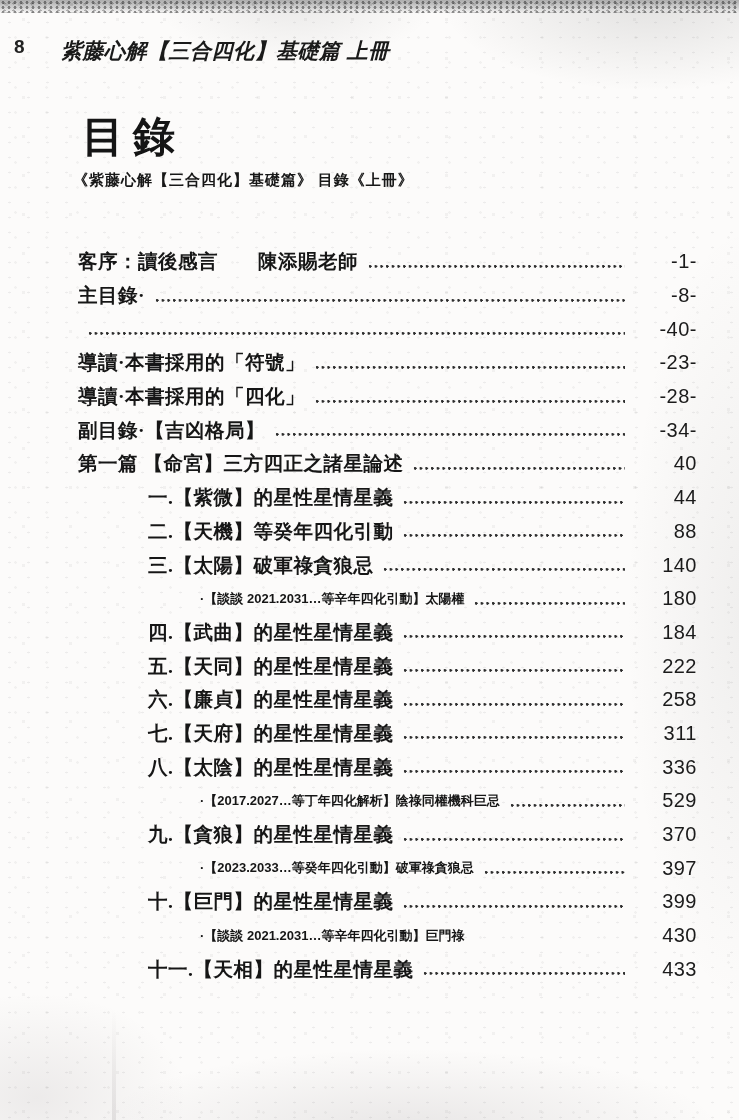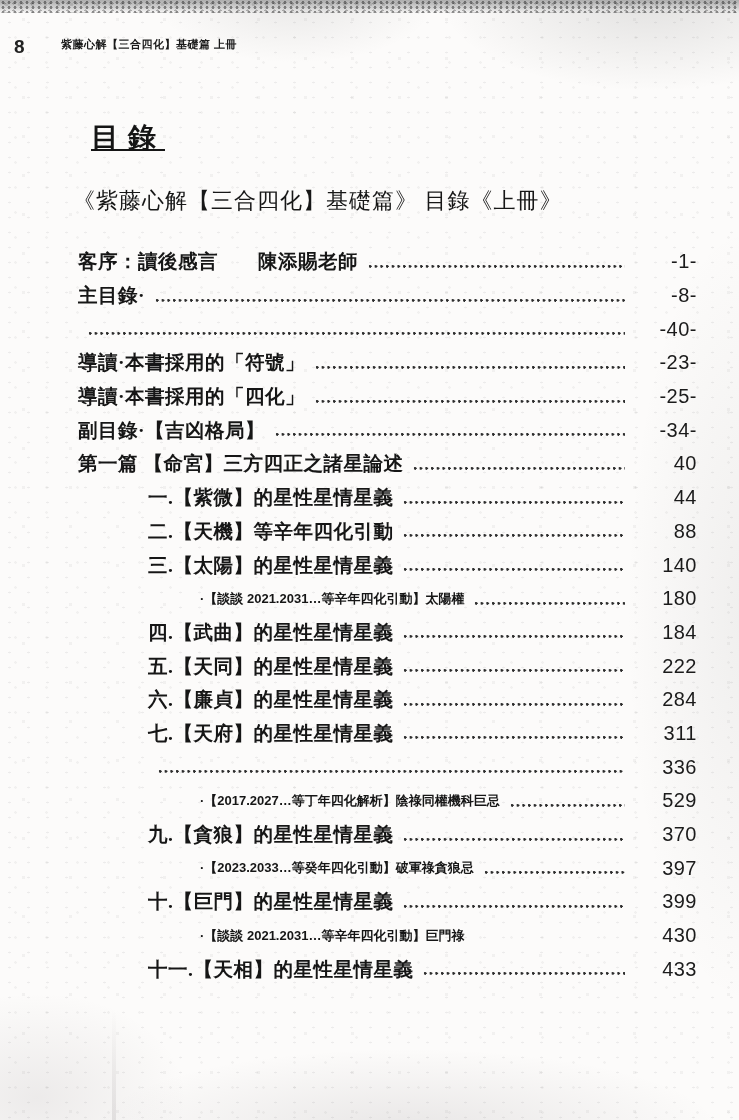--- a/index.html
+++ b/index.html
@@ -38,30 +38,31 @@
   }
   .running-head{position:absolute;top:36px;left:0;right:0;height:24px;}
   .pgnum{
     position:absolute;left:14px;top:0;
     font-family:"Liberation Sans", sans-serif;
     font-size:19px;font-weight:bold;color:#222;
   }
   .btitle{
     position:absolute;left:61px;top:1px;
     font-family:"Liberation Sans", sans-serif;
-    font-size:11px;font-weight:bold;letter-spacing:.5px;color:#1a1a1a;
+    font-size:21px;font-weight:bold;letter-spacing:.5px;color:#1a1a1a;
     white-space:nowrap;
+    font-style:italic;
   }
   h1.toc-title{
-    position:absolute;left:74px;top:104px;margin:17px;
-    font-size:28px;line-height:1.2;font-weight:bold;letter-spacing:9px;color:#151515;text-decoration:underline;
+    position:absolute;left:74px;top:104px;margin:8px;
+    font-size:42px;line-height:1.2;font-weight:bold;letter-spacing:9px;color:#151515;
   }
   .toc-subtitle{
-    position:absolute;left:73px;top:186px;
-    font-size:22px;font-weight:normal;letter-spacing:1px;color:#171717;
+    position:absolute;left:73px;top:171px;
+    font-size:15px;font-weight:bold;letter-spacing:1px;color:#171717;
     white-space:nowrap;
   }
   .toc{
     position:absolute;left:76px;right:42px;top:245px;
   }
   .row{
     display:flex;align-items:center;height:33.7px;
   }
   .row .t{
     font-size:19.5px;font-weight:bold;letter-spacing:.5px;color:#161616;
@@ -123,21 +124,21 @@
 
   <div class="row lv0">
     <span class="t">導讀·本書採用的「符號」</span>
     <span class="leader"></span>
     <span class="p">-23-</span>
   </div>
 
   <div class="row lv0">
     <span class="t">導讀·本書採用的「四化」</span>
     <span class="leader"></span>
-    <span class="p">-25-</span>
+    <span class="p">-28-</span>
   </div>
 
   <div class="row lv0">
     <span class="t">副目錄·【吉凶格局】</span>
     <span class="leader"></span>
     <span class="p">-34-</span>
   </div>
 
   <div class="row lv0">
     <span class="t">第一篇 【命宮】三方四正之諸星論述</span>
@@ -145,27 +146,27 @@
     <span class="p">40</span>
   </div>
 
   <div class="row lv1">
     <span class="t">一.【紫微】的星性星情星義</span>
     <span class="leader"></span>
     <span class="p">44</span>
   </div>
 
   <div class="row lv1">
-    <span class="t">二.【天機】等辛年四化引動</span>
+    <span class="t">二.【天機】等癸年四化引動</span>
     <span class="leader"></span>
     <span class="p">88</span>
   </div>
 
   <div class="row lv1">
-    <span class="t">三.【太陽】的星性星情星義</span>
+    <span class="t">三.【太陽】破軍祿貪狼忌</span>
     <span class="leader"></span>
     <span class="p">140</span>
   </div>
 
   <div class="row lv2 sans">
     <span class="t">·【談談 2021.2031…等辛年四化引動】太陽權</span>
     <span class="leader"></span>
     <span class="p">180</span>
   </div>
 
@@ -177,30 +178,31 @@
 
   <div class="row lv1">
     <span class="t">五.【天同】的星性星情星義</span>
     <span class="leader"></span>
     <span class="p">222</span>
   </div>
 
   <div class="row lv1">
     <span class="t">六.【廉貞】的星性星情星義</span>
     <span class="leader"></span>
-    <span class="p">284</span>
+    <span class="p">258</span>
   </div>
 
   <div class="row lv1">
     <span class="t">七.【天府】的星性星情星義</span>
     <span class="leader"></span>
     <span class="p">311</span>
   </div>
 
   <div class="row lv1">
+    <span class="t">八.【太陰】的星性星情星義</span>
     <span class="leader"></span>
     <span class="p">336</span>
   </div>
 
   <div class="row lv2 sans">
     <span class="t">·【2017.2027…等丁年四化解析】陰祿同權機科巨忌</span>
     <span class="leader"></span>
     <span class="p">529</span>
   </div>
 

